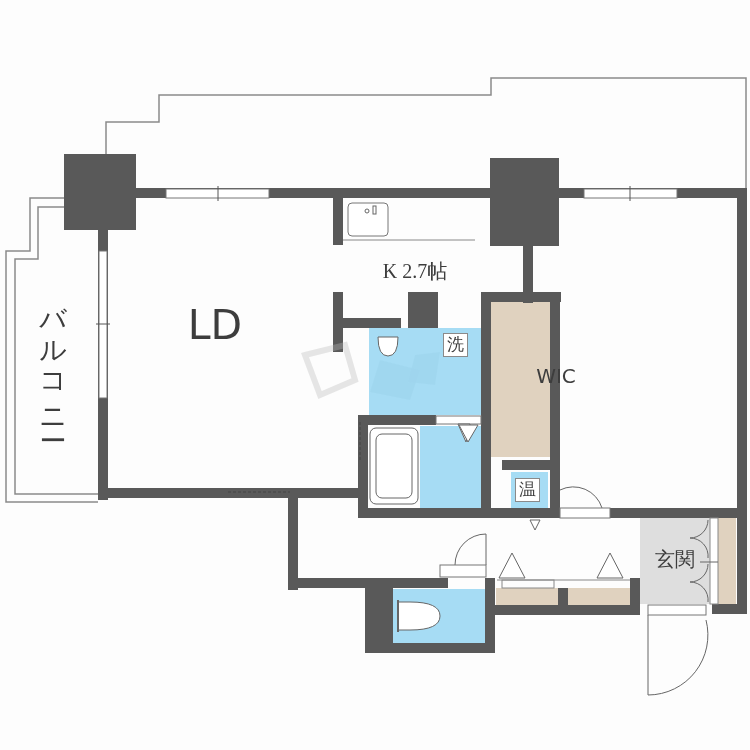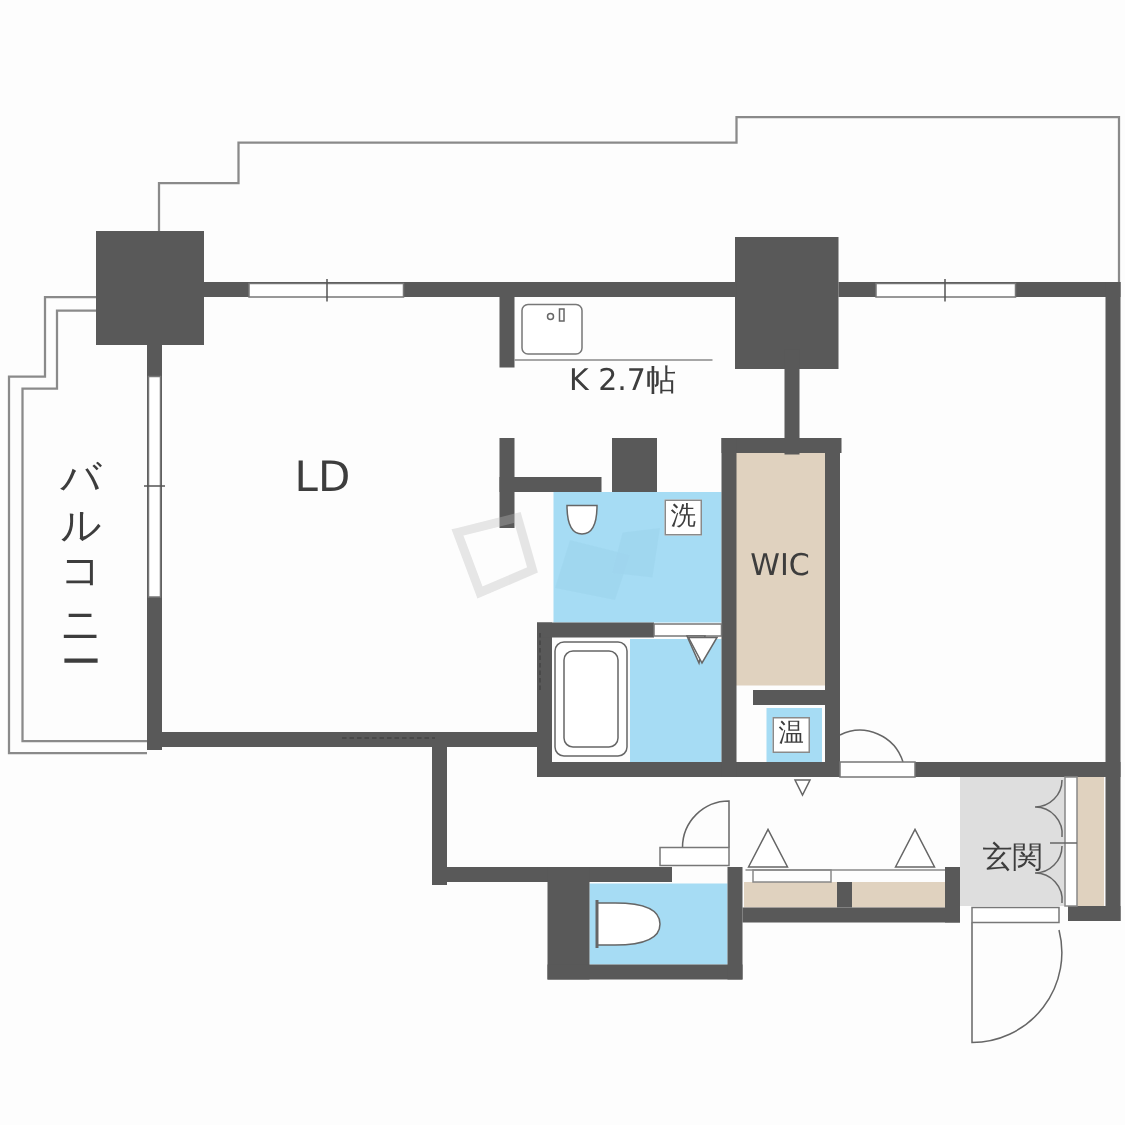--- a/index.html
+++ b/index.html
@@ -4,21 +4,21 @@
 <style>
   html,body{margin:0;padding:0;background:#fdfdfd;}
   #plan{position:relative;width:750px;height:750px;overflow:hidden;background:#fdfdfd;
         font-family:"DejaVu Sans","Liberation Sans",sans-serif;color:#3b3b3b;}
   .abs{position:absolute;box-sizing:border-box;}
   .wall{background:#595959;}
   .floor-wet{background:#a6dcf4;}
   .floor-storage{background:#e0d2bf;}
   .floor-entry{background:#dedede;}
   .label{position:absolute;text-align:center;white-space:nowrap;line-height:1.15;color:#3d3d3d;}
-  .big{font-size:28px;}
+  .big{font-size:41px;}
   .mid{font-size:20px;}
   .tag{background:#fff;border:1px solid #8a8a8a;font-size:17px;padding:1px 3px;}
   .vert{writing-mode:vertical-rl;font-size:27px;letter-spacing:4px;}
   svg{position:absolute;left:0;top:0;}
 </style>
 </head>
 <body>
 
 <div id="plan">
 
@@ -118,22 +118,22 @@
     <g opacity="0.35">
       <polygon points="305,355 345,345 355,380 320,395" fill="none" stroke="#bbb" stroke-width="6"></polygon>
       <polygon points="380,360 420,370 410,400 370,392" fill="#8dc6e0" opacity="0.6"></polygon>
       <polygon points="415,355 440,352 435,385 408,382" fill="#8dc6e0" opacity="0.6"></polygon>
     </g>
   </svg>
 
   <div class="label big" style="left:140px;top:302px;width:150px;">
     <div>LD</div>
   </div>
-  <div class="label mid" style="left:360px;top:242px;width:110px;">K 2.7帖</div>
+  <div class="label mid" style="left:360px;top:260px;width:110px;font-family:Liberation Serif, serif;">K 2.7帖</div>
   <div class="label big" style="left:580px;top:308px;width:140px;">
   </div>
-  <div class="label mid" style="left:492px;top:365px;width:56px;">WIC</div>
+  <div class="label mid" style="left:492px;top:365px;width:56px;padding-left:36px;">WIC</div>
   <div class="label vert" style="left:38px;top:288px;">バルコニー</div>
-  <div class="label mid" style="left:645px;top:560px;width:60px;">玄関</div>
+  <div class="label mid" style="left:645px;top:548px;width:60px;">玄関</div>
   <div class="label tag" style="left:443px;top:333px;">洗</div>
   <div class="label tag" style="left:515px;top:478px;">温</div>
 
 </div>
 
 </body></html>

